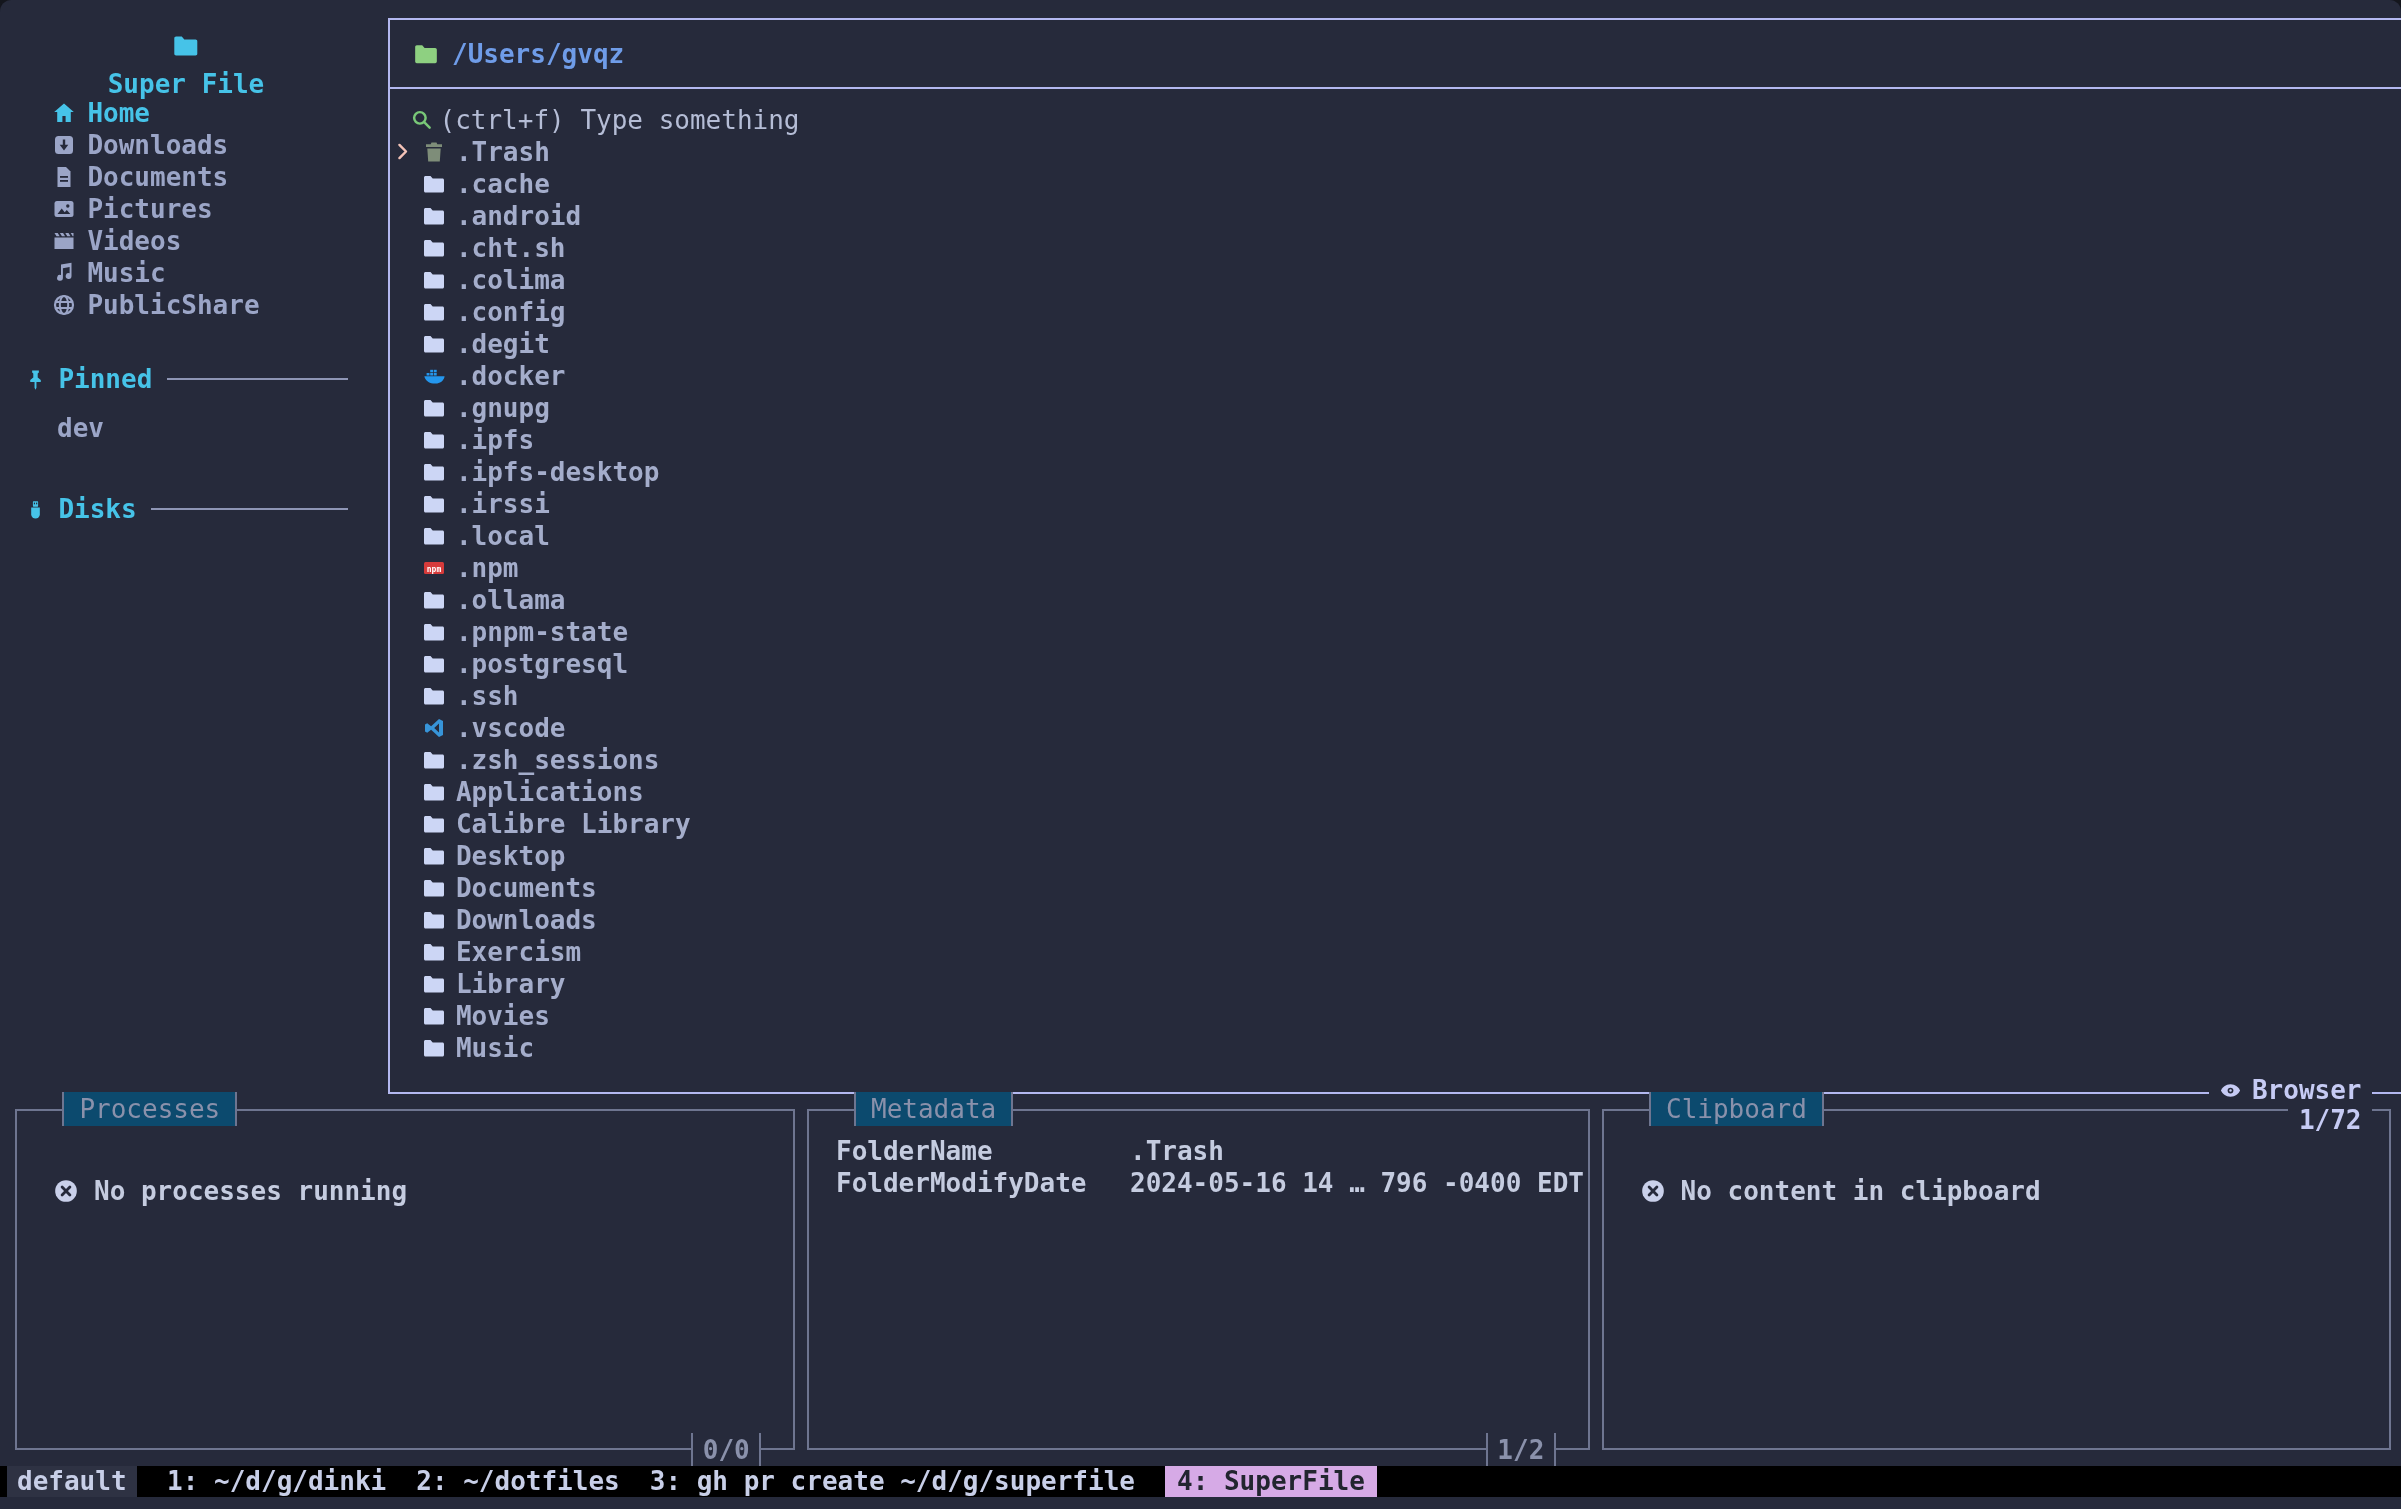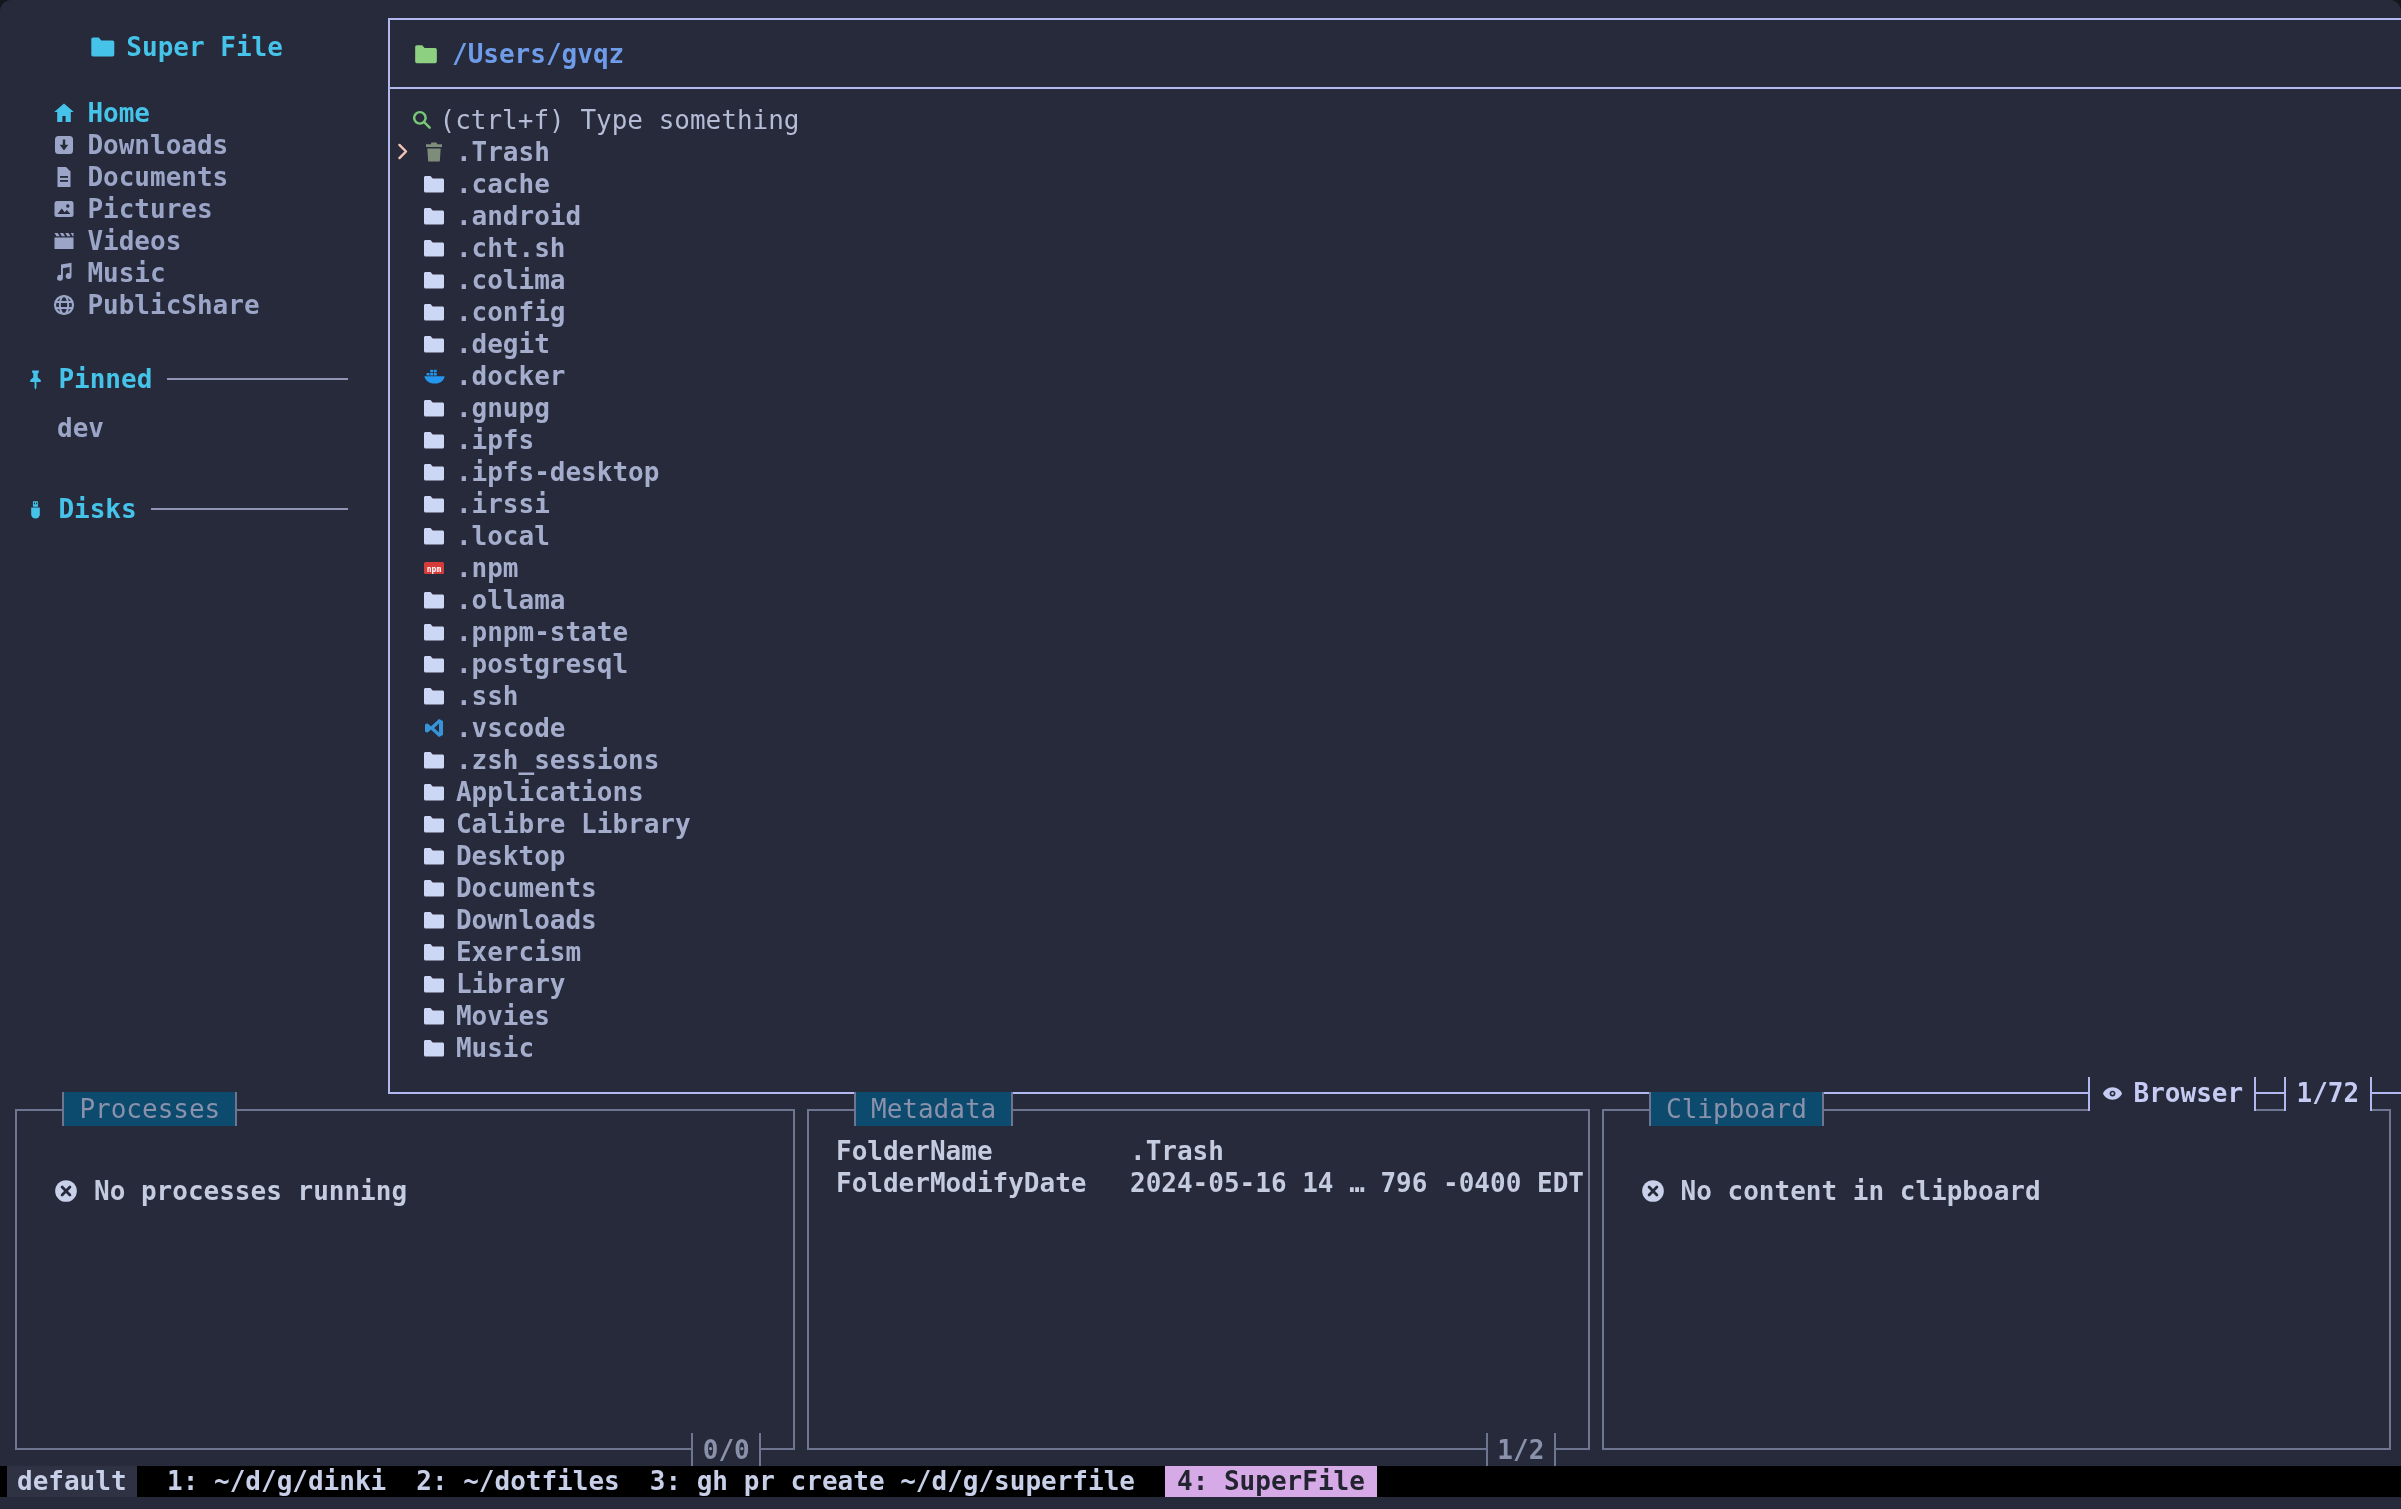--- a/index.html
+++ b/index.html
@@ -12,21 +12,21 @@
   .icon{display:inline-block;flex:none;}
   .i26{width:21px;height:21px}.i28{width:23px;height:23px}.i30{width:24px;height:24px}
   .i32{width:26px;height:26px}.i34{width:27.6px;height:27.6px}
   .c-cyan{color:#46c3e8}.c-green{color:#8ed081}.c-search{color:#79c878}.c-salmon{color:#f4c3b8}
   .ico-folder{color:#ccd6f5}.ico-trash{color:#7e8d79}.ico-docker{color:#2496ed}
   .ico-vscode{color:#3794d8}.ico-npm{color:#d63b3b}
   .ico-home{color:inherit}
 
   
   .sidebar{position:absolute;left:0;top:0;width:372px;height:1468px;}
-  .side-title{position:absolute;top:32px;left:0;width:372px;display:flex;justify-content:center;align-items:center;gap:9.7px;color:#46c3e8;}
+  .side-title{position:absolute;top:32px;left:0;width:372px;display:flex;justify-content:center;align-items:center;gap:9.7px;color:#46c3e8;flex-direction:column;}
   .side-items{position:absolute;top:97px;left:0;width:372px;}
   .side-item{display:flex;align-items:center;gap:11.4px;height:32px;padding-left:52px;color:#9ba5c7;cursor:pointer;}
   .side-item.active{color:#46c3e8;}
   .side-sec{position:absolute;left:0;width:372px;display:flex;align-items:center;color:#46c3e8;padding-left:24px;box-sizing:border-box;}
   .side-sec .lbl{margin-left:11.4px;}
   .sec-line{flex:1;height:1.6px;background:#8e95b5;margin-left:14.6px;margin-right:24px;}
   .sec-pinned{top:363px;height:32px;}
   .pinned-list{position:absolute;top:412px;left:0;width:372px;}
   .pinned-item{height:32px;line-height:32px;padding-left:57px;color:#9ba5c7;cursor:pointer;}
   .sec-disks{top:493px;height:32px;}
@@ -36,21 +36,21 @@
   .path-row{height:67px;border-bottom:2.4px solid #b3b8f0;display:flex;align-items:center;gap:13px;padding-left:23px;color:#6f9ce8;}
   .file-area{padding-top:14.6px;}
   .search-row{height:32px;display:flex;align-items:center;gap:7px;padding-left:19.5px;color:#b5bdd6;font-weight:400;}
   .file-row{height:32px;display:flex;align-items:center;cursor:pointer;}
   .file-row .cursor{width:29px;display:flex;justify-content:center;visibility:hidden;margin-left:3.2px;}
   .file-row.active .cursor{visibility:visible;}
   .file-row .icon{margin-right:9.7px;}
   .file-row .fname{color:#a4adcb;}
 
   
-  .panel-footer{position:absolute;right:29px;top:1075px;height:36px;display:flex;align-items:flex-end;color:#c6cbf4;z-index:5;}
+  .panel-footer{position:absolute;right:29px;top:1075px;height:36px;display:flex;align-items:flex-end;color:#c6cbf4;z-index:5;flex-direction:column;}
   .tick{width:2.4px;height:34px;background:#b3b8f0;}
   .foot-label{background:#262a3b;height:36px;display:flex;align-items:center;gap:9.7px;padding:0 10.5px;}
   .foot-gap{width:27.6px;height:36px;}
 
   
   .bpanel{position:absolute;top:1109px;height:341px;box-sizing:border-box;border:2.4px solid #6e7590;}
   .bp-title{position:absolute;top:-18.7px;left:45px;height:34px;line-height:34px;background:#0c4a6e;padding:0 15px;
             color:#8a91ab;font-weight:400;border-left:2.4px solid #6e7590;border-right:2.4px solid #6e7590;}
   .bp-count{position:absolute;bottom:-18.7px;right:32px;height:34px;line-height:34px;background:#262a3b;padding:0 9.7px;
             color:#8a91ab;border-left:2.4px solid #6e7590;border-right:2.4px solid #6e7590;}

